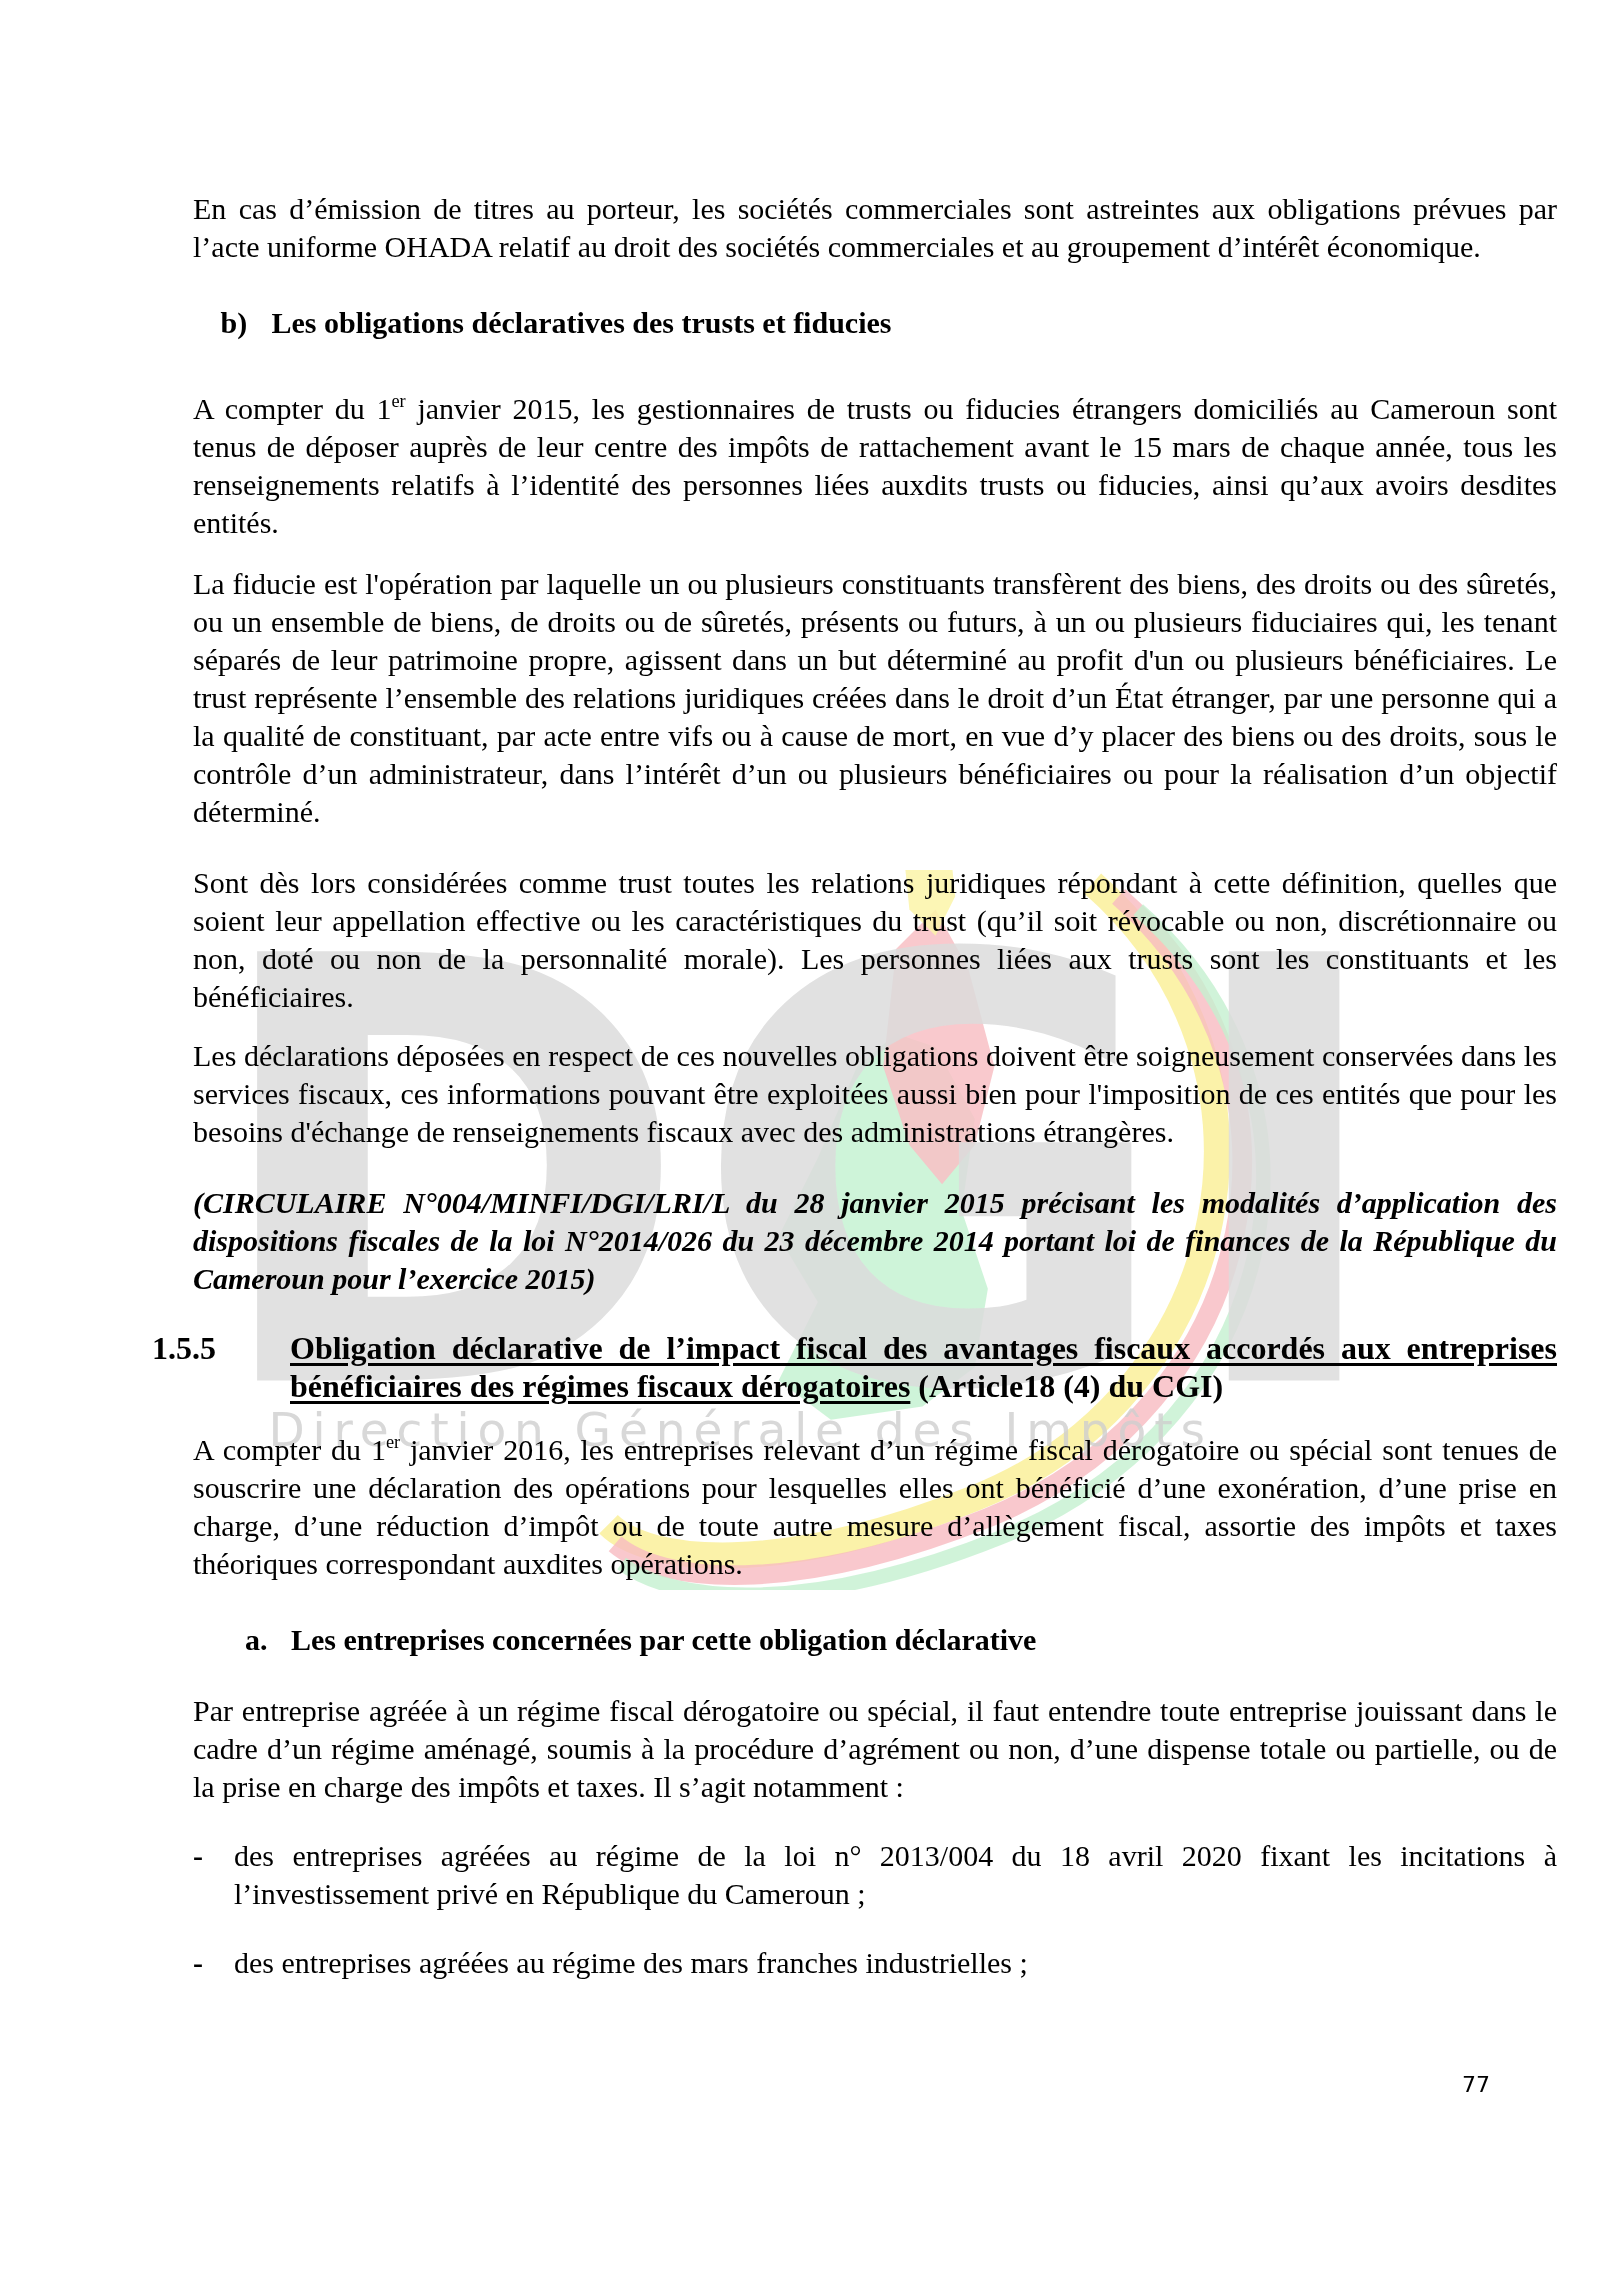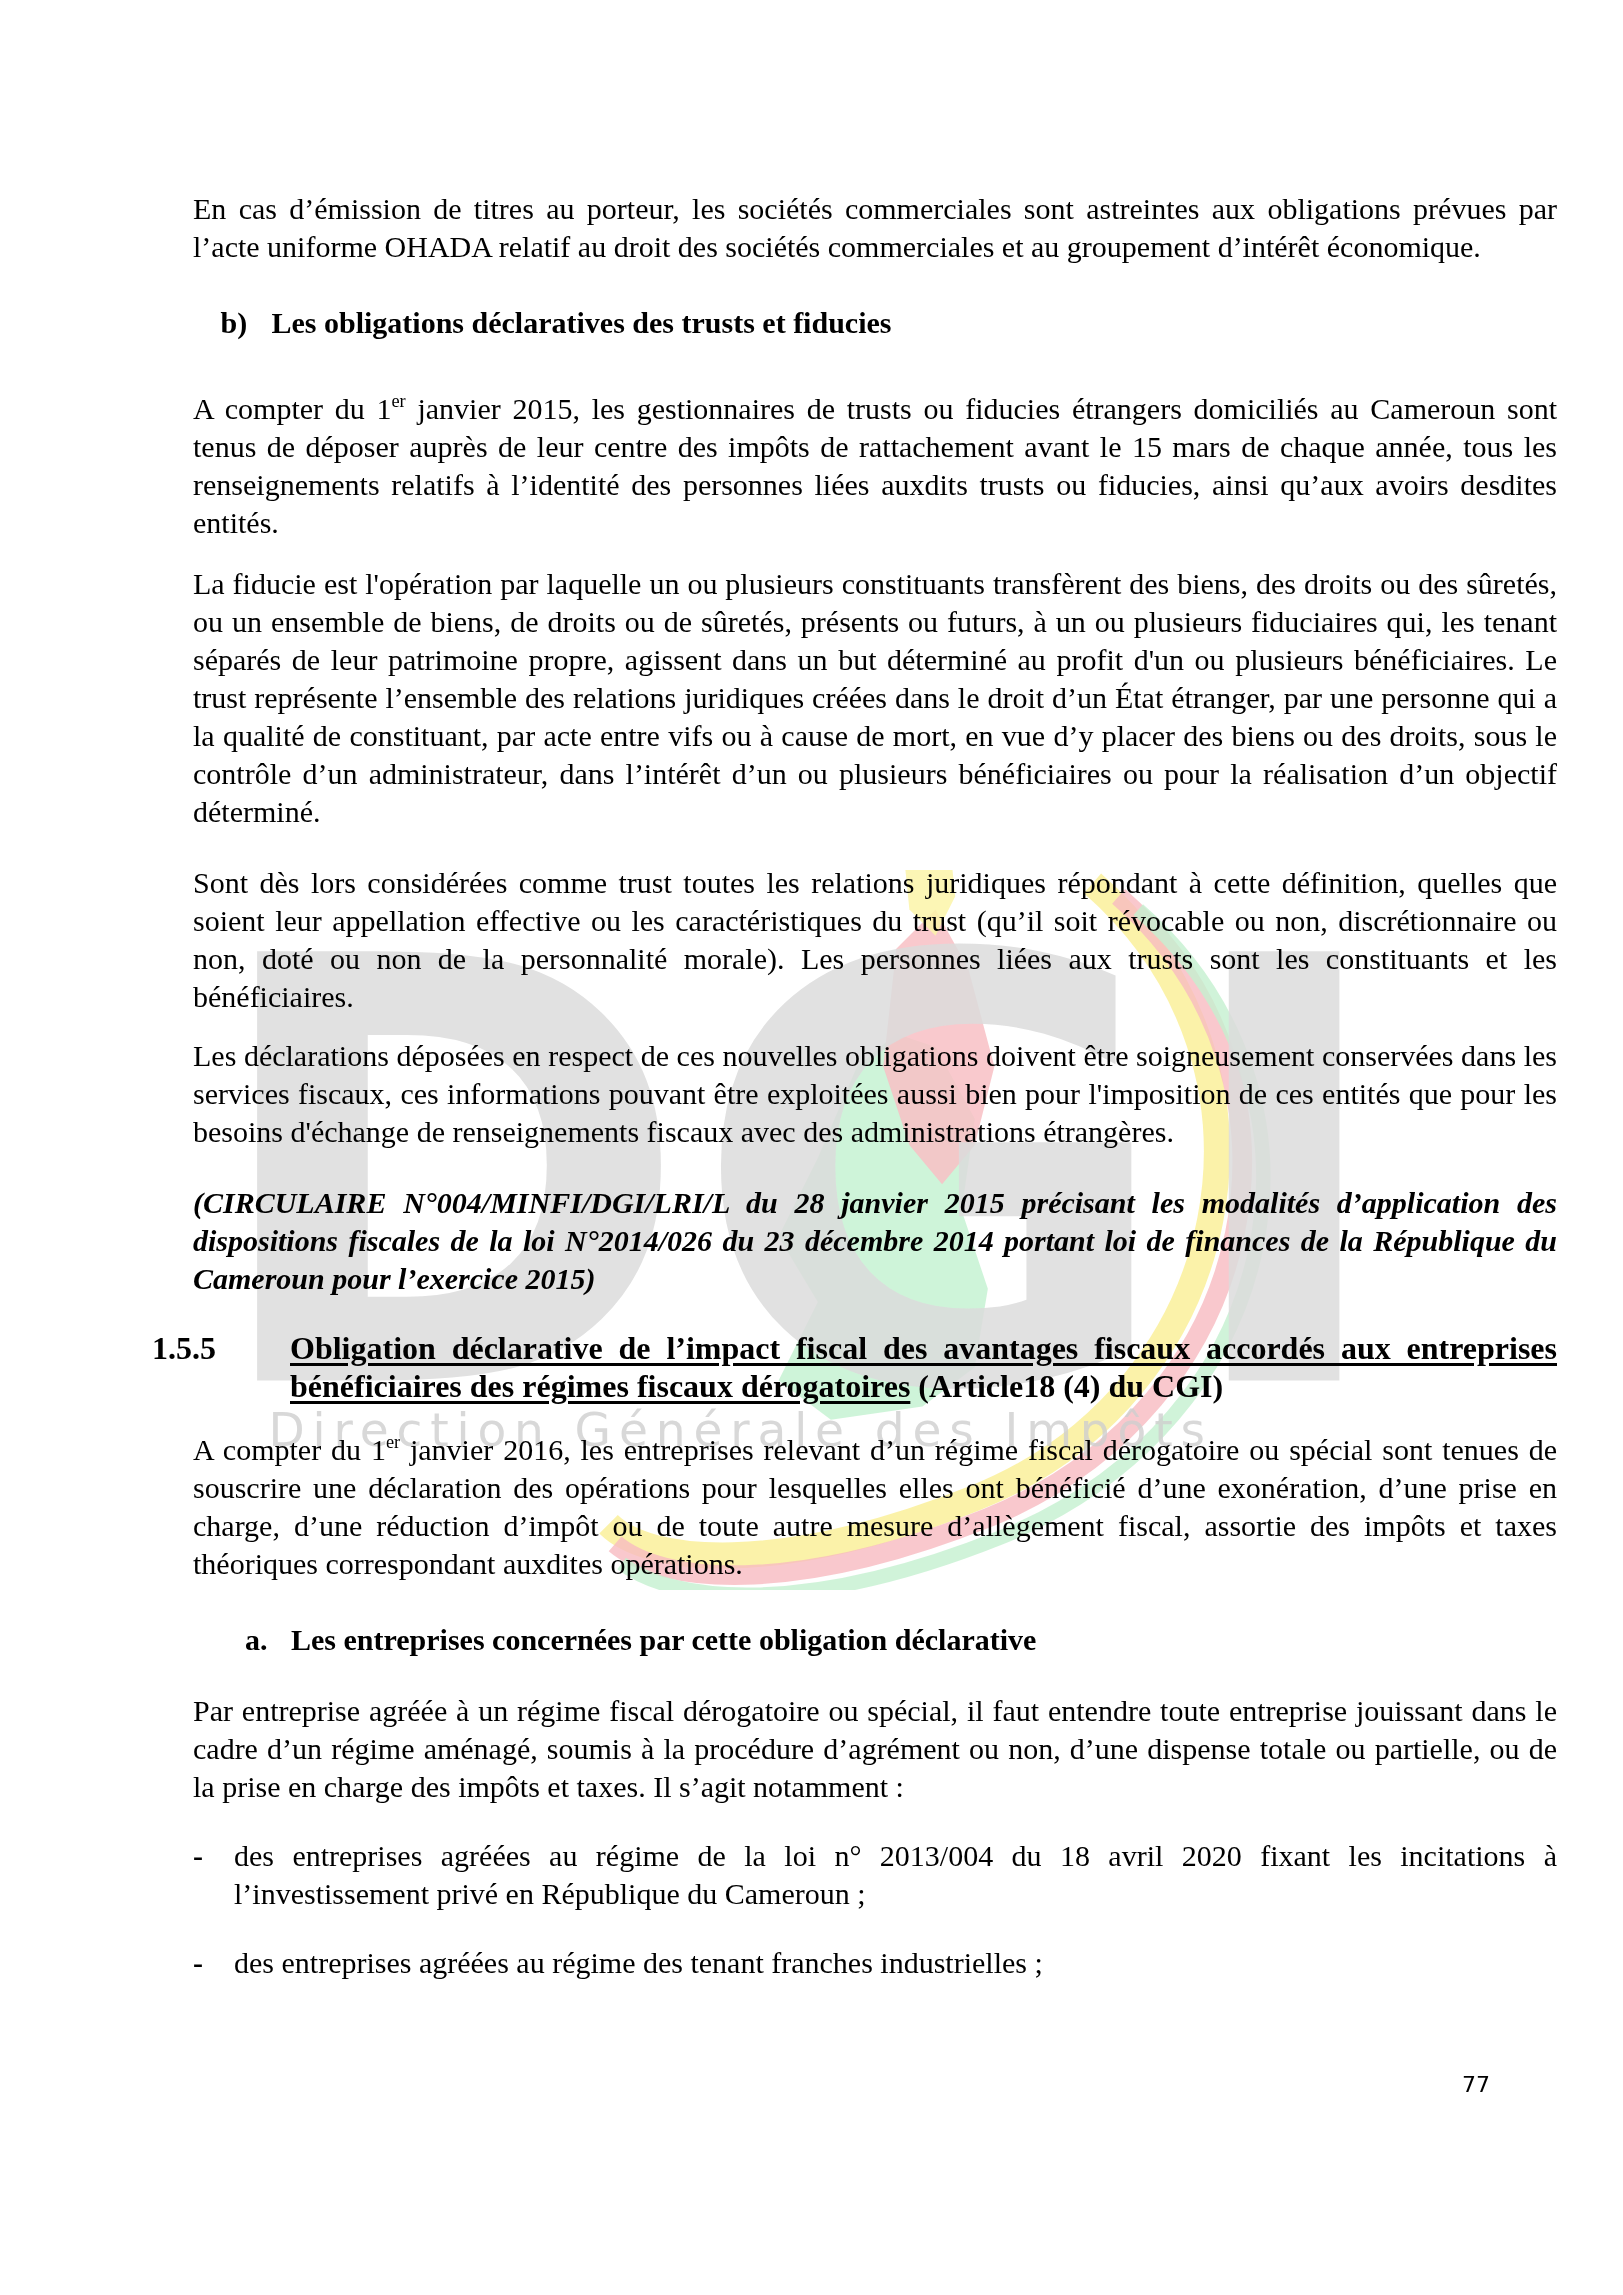--- a/index.html
+++ b/index.html
@@ -172,19 +172,19 @@
 
   <p class="just para-7">Par entreprise agréée à un régime fiscal dérogatoire ou spécial, il faut entendre toute entreprise jouissant dans le cadre d’un régime aménagé, soumis à la procédure d’agrément ou non, d’une dispense totale ou partielle, ou de la prise en charge des impôts et taxes. Il s’agit notamment :</p>
 
   <div class="list">
     <div class="list-item">
       <span class="bullet">-</span>
       <span class="text">des entreprises agréées au régime de la loi n° 2013/004 du 18 avril 2020 fixant les incitations à l’investissement privé en République du Cameroun ;</span>
     </div>
     <div class="list-item">
       <span class="bullet">-</span>
-      <span class="text">des entreprises agréées au régime des tenant franches industrielles ;</span>
+      <span class="text">des entreprises agréées au régime des mars franches industrielles ;</span>
     </div>
   </div>
 </div>
 
 <div class="page-number">77</div>
 
 
 </body></html>

